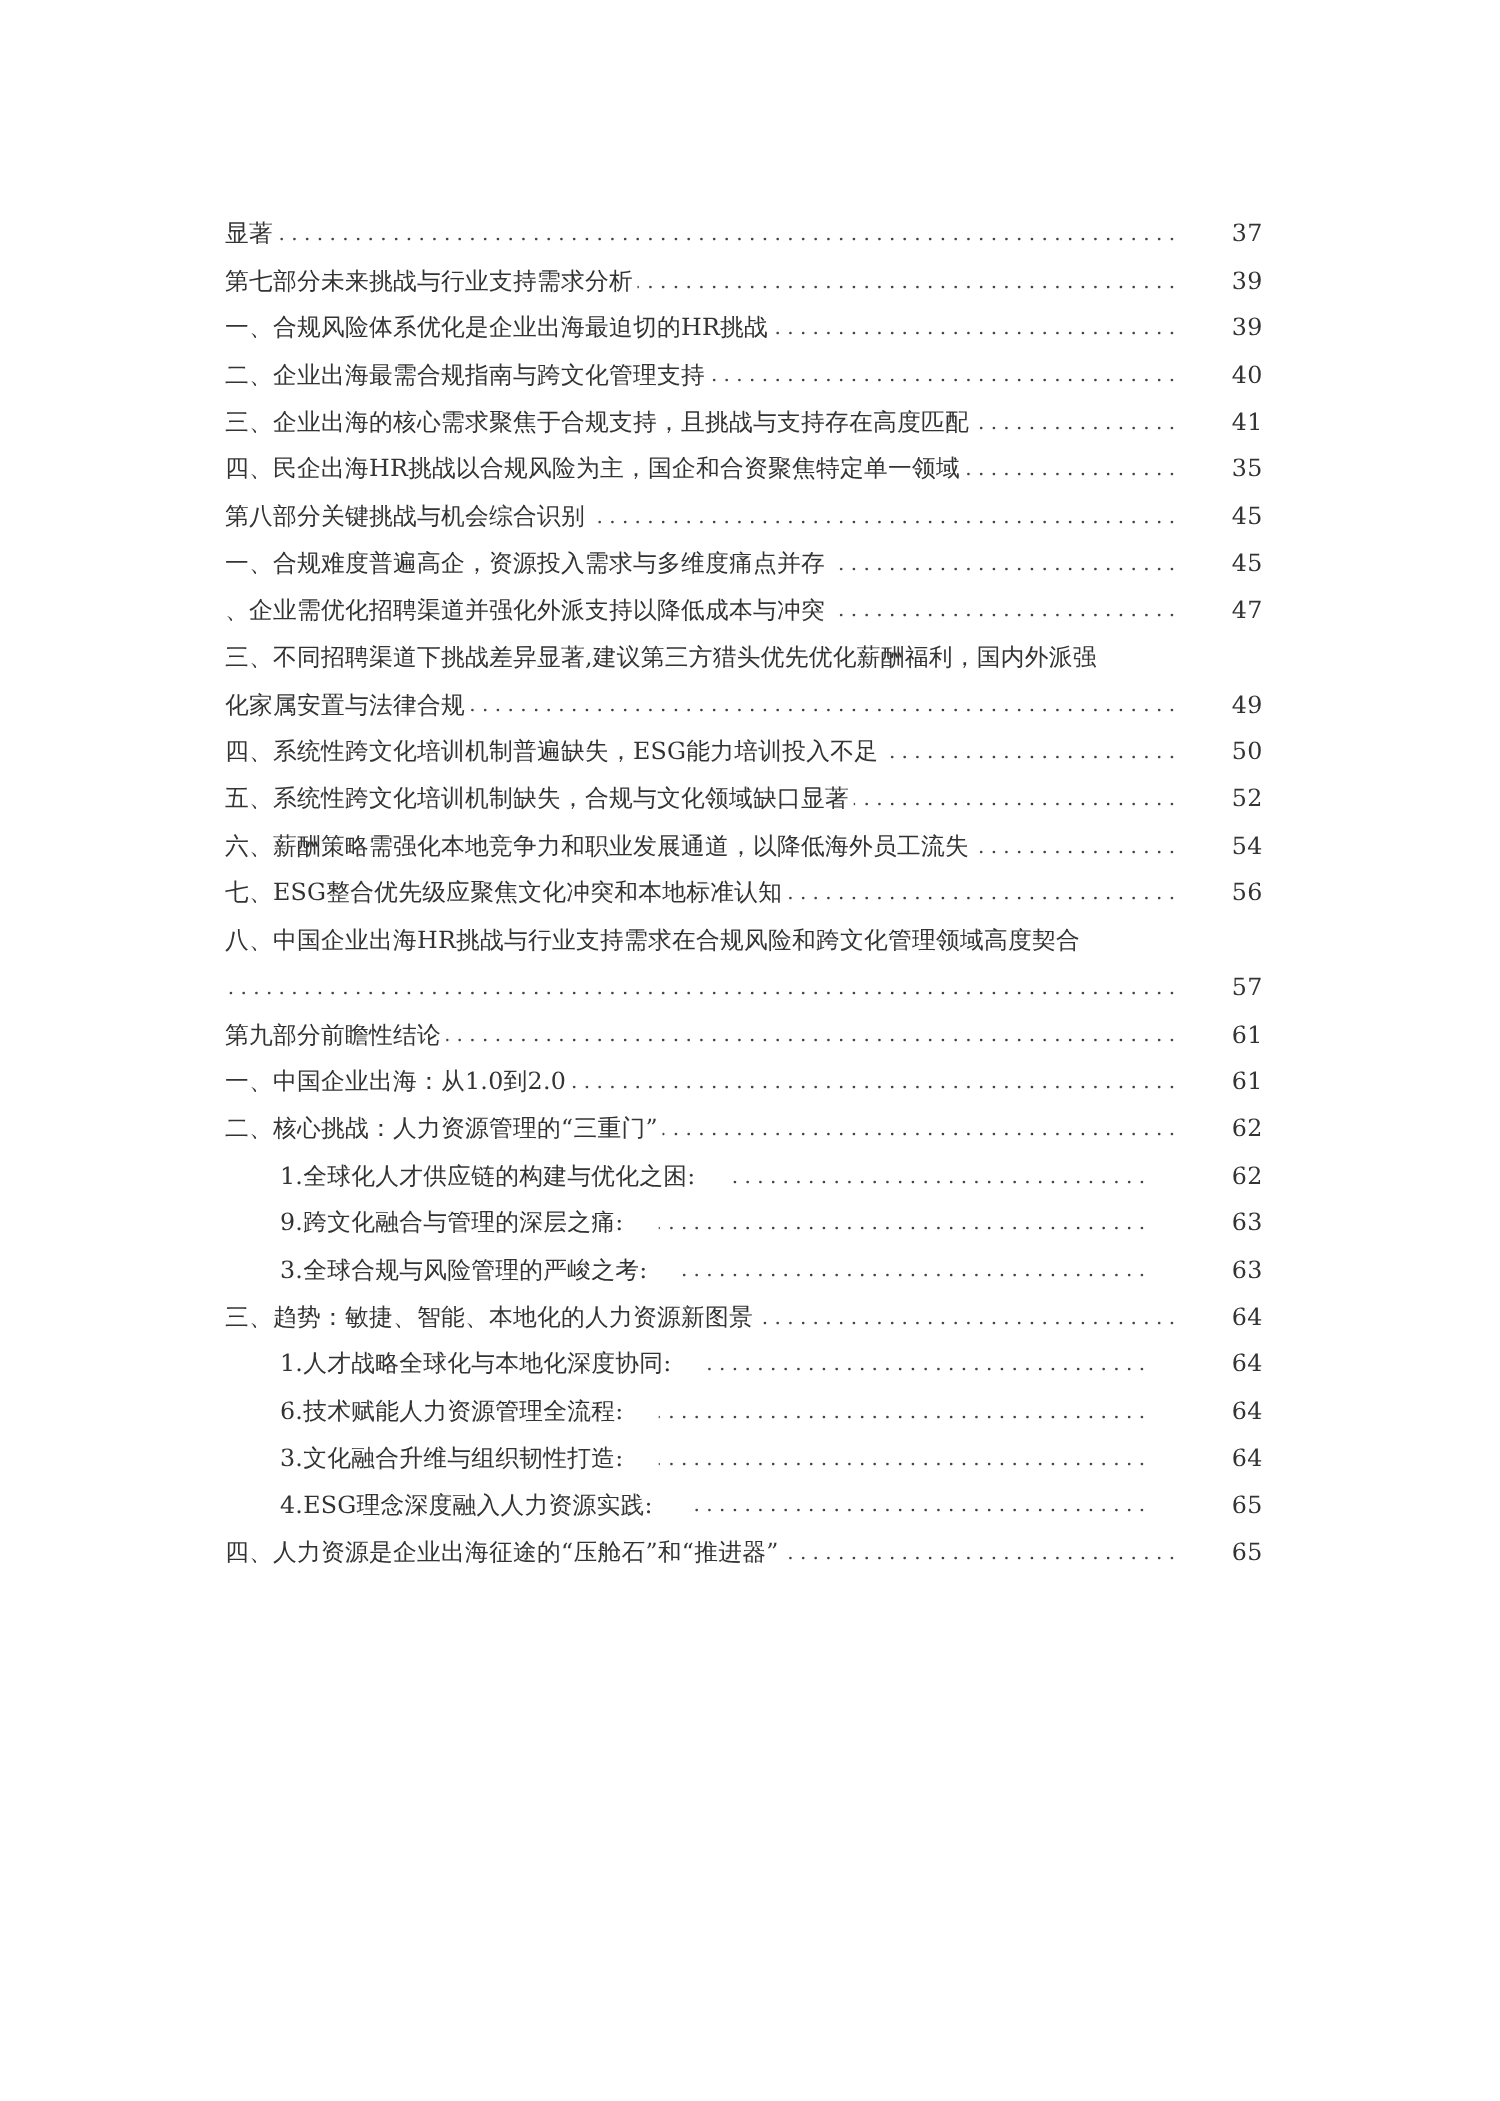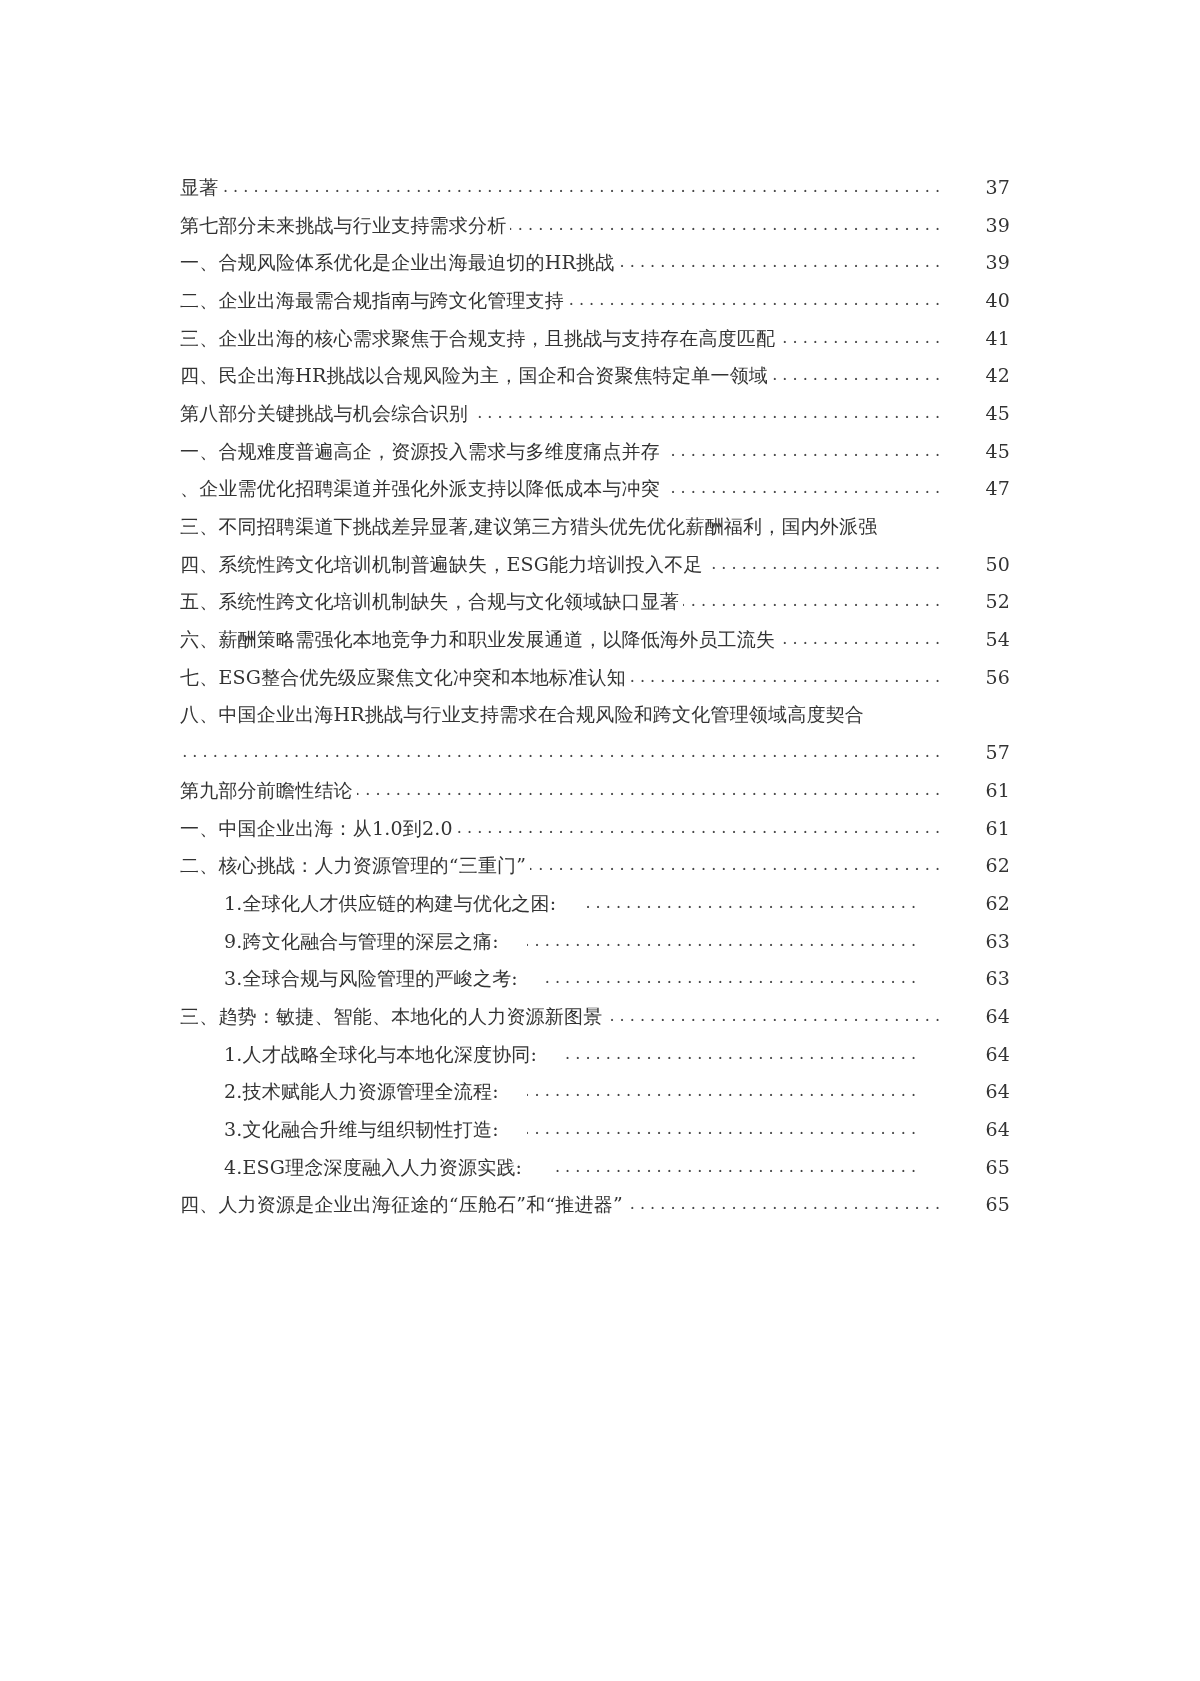--- a/index.html
+++ b/index.html
@@ -44,39 +44,44 @@
         <span class="page-no">40</span>
       </div>
     <div class="entry">
         <span class="label">三、企业出海的核心需求聚焦于合规支持，且挑战与支持存在高度匹配</span>
         <span class="leader"></span>
         <span class="page-no">41</span>
       </div>
     <div class="entry">
         <span class="label">四、民企出海HR挑战以合规风险为主，国企和合资聚焦特定单一领域</span>
         <span class="leader"></span>
-        <span class="page-no">42</span>
+        <span class="page-no">35</span>
       </div>
     <div class="entry">
         <span class="label">第八部分关键挑战与机会综合识别</span>
         <span class="leader"></span>
         <span class="page-no">45</span>
       </div>
     <div class="entry">
         <span class="label">一、合规难度普遍高企，资源投入需求与多维度痛点并存</span>
         <span class="leader"></span>
         <span class="page-no">45</span>
       </div>
     <div class="entry">
         <span class="label">、企业需优化招聘渠道并强化外派支持以降低成本与冲突</span>
         <span class="leader"></span>
         <span class="page-no">47</span>
       </div>
     <div class="entry wrap-first">
         <span class="label">三、不同招聘渠道下挑战差异显著,建议第三方猎头优先优化薪酬福利，国内外派强</span>
+      </div>
+    <div class="entry">
+        <span class="label">化家属安置与法律合规</span>
+        <span class="leader"></span>
+        <span class="page-no">49</span>
       </div>
     <div class="entry">
         <span class="label">四、系统性跨文化培训机制普遍缺失，ESG能力培训投入不足</span>
         <span class="leader"></span>
         <span class="page-no">50</span>
       </div>
     <div class="entry">
         <span class="label">五、系统性跨文化培训机制缺失，合规与文化领域缺口显著</span>
         <span class="leader"></span>
         <span class="page-no">52</span>
@@ -132,21 +137,21 @@
         <span class="label">三、趋势：敏捷、智能、本地化的人力资源新图景</span>
         <span class="leader"></span>
         <span class="page-no">64</span>
       </div>
     <div class="entry indent">
         <span class="label">1.人才战略全球化与本地化深度协同:</span>
         <span class="leader"></span>
         <span class="page-no">64</span>
       </div>
     <div class="entry indent">
-        <span class="label">2.技术赋能人力资源管理全流程:</span>
+        <span class="label">6.技术赋能人力资源管理全流程:</span>
         <span class="leader"></span>
         <span class="page-no">64</span>
       </div>
     <div class="entry indent">
         <span class="label">3.文化融合升维与组织韧性打造:</span>
         <span class="leader"></span>
         <span class="page-no">64</span>
       </div>
     <div class="entry indent">
         <span class="label">4.ESG理念深度融入人力资源实践:</span>

